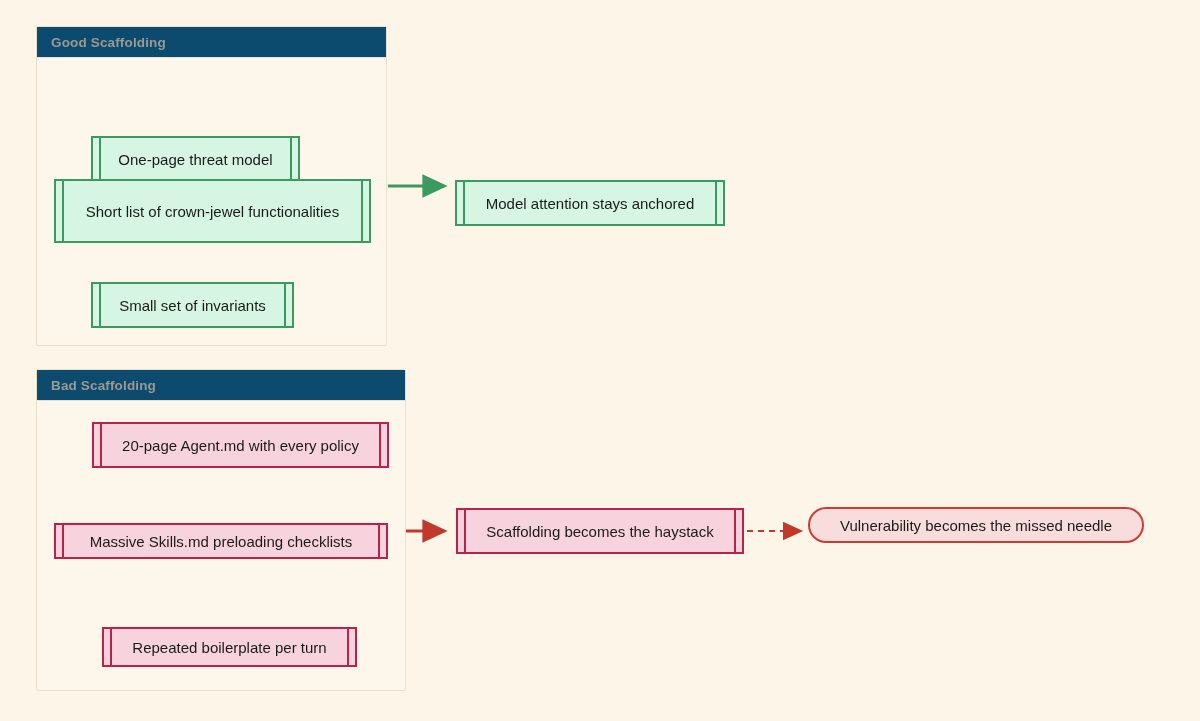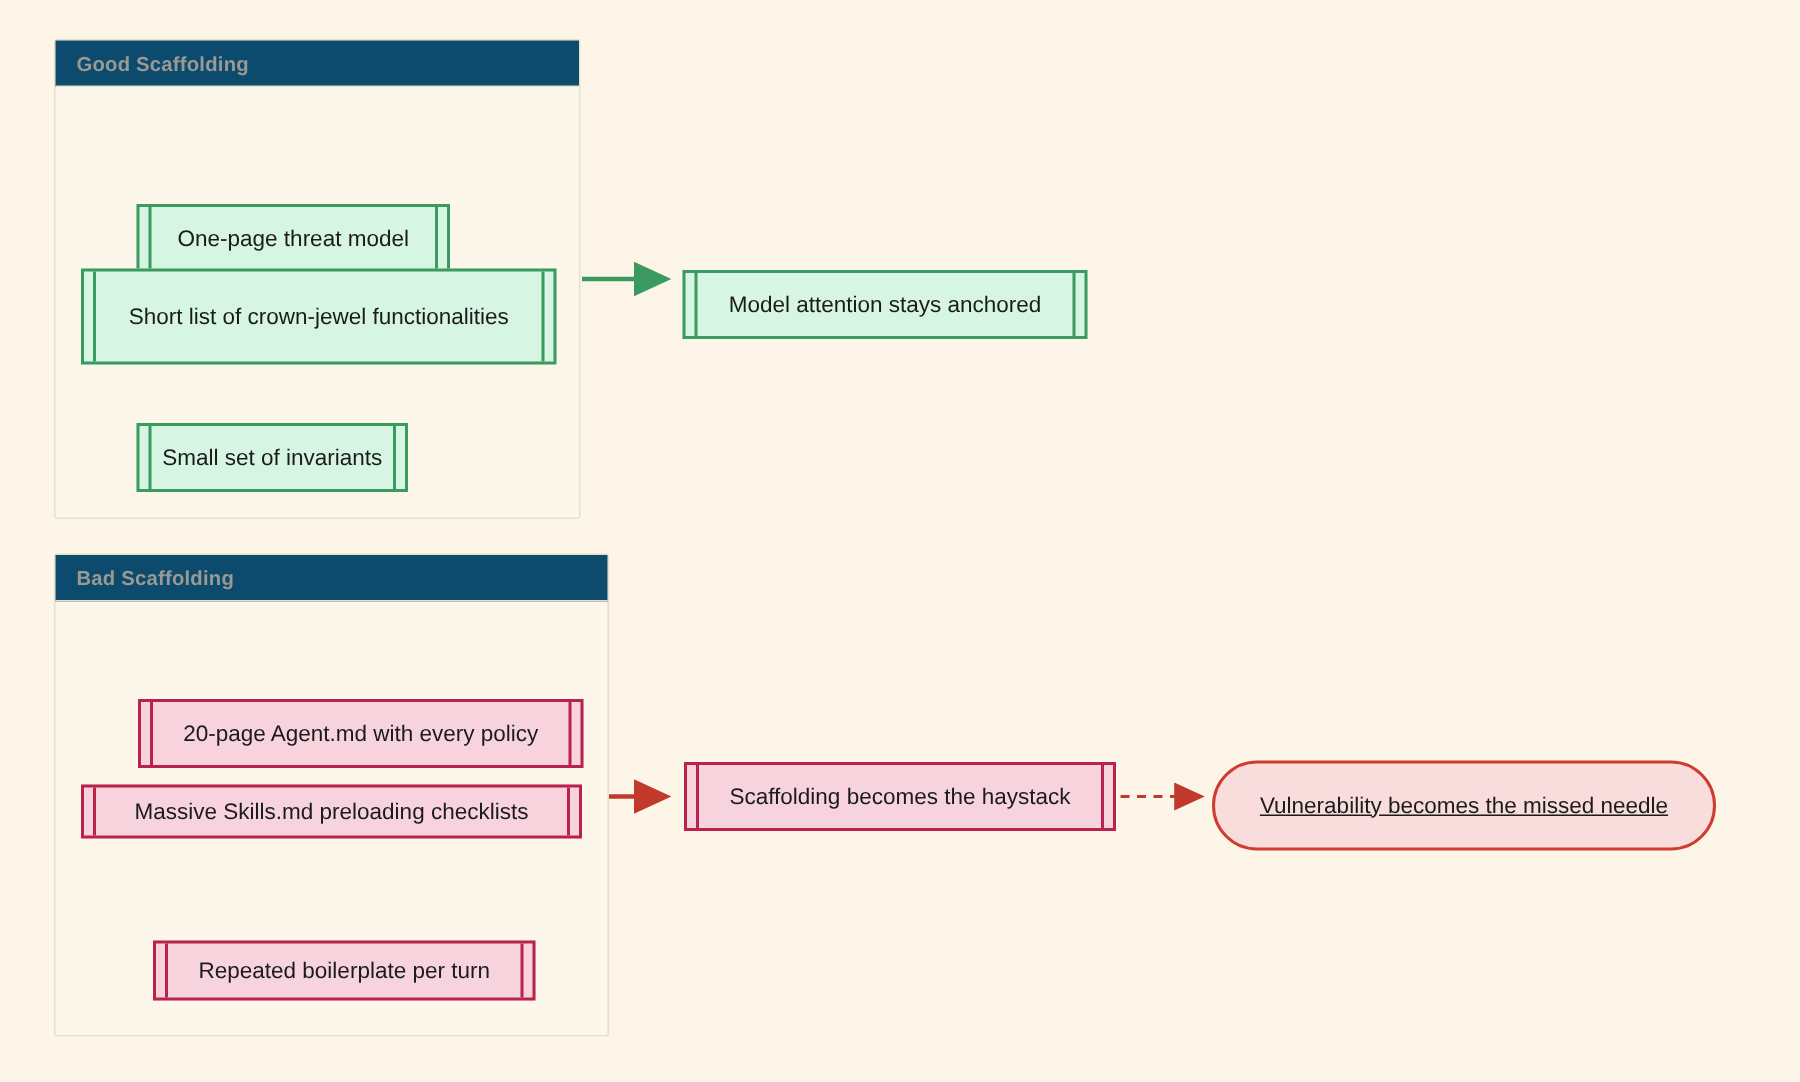--- a/index.html
+++ b/index.html
@@ -149,33 +149,33 @@
     <span class="bar-r"></span>
     <span class="label">One-page threat model</span>
   </div>
 
   <div class="node subroutine green" style="left:54px; top:179px; width:317px; height:64px;">
     <span class="bar-l"></span>
     <span class="bar-r"></span>
     <span class="label">Short list of crown-jewel functionalities</span>
   </div>
 
-  <div class="node subroutine green" style="left:91px; top:282px; width:181px; height:46px;">
+  <div class="node subroutine green" style="left:91px; top:282px; width:203px; height:46px;">
     <span class="bar-l"></span>
     <span class="bar-r"></span>
     <span class="label">Small set of invariants</span>
   </div>
 
   <div class="node subroutine green" style="left:455px; top:163px; width:270px; height:46px;margin-top:17px;">
     <span class="bar-l"></span>
     <span class="bar-r"></span>
     <span class="label">Model attention stays anchored</span>
   </div>
 
-  <div class="node subroutine red" style="left:92px; top:422px; width:297px; height:46px;margin-top:44px;">
+  <div class="node subroutine red" style="left:92px; top:422px; width:297px; height:46px;">
     <span class="bar-l"></span>
     <span class="bar-r"></span>
     <span class="label">20-page Agent.md with every policy</span>
   </div>
 
   <div class="node subroutine red" style="left:54px; top:523px; width:334px; height:36px;">
     <span class="bar-l"></span>
     <span class="bar-r"></span>
     <span class="label">Massive Skills.md preloading checklists</span>
   </div>
@@ -185,17 +185,17 @@
     <span class="bar-r"></span>
     <span class="label">Repeated boilerplate per turn</span>
   </div>
 
   <div class="node subroutine red" style="left:456px; top:508px; width:288px; height:46px;">
     <span class="bar-l"></span>
     <span class="bar-r"></span>
     <span class="label">Scaffolding becomes the haystack</span>
   </div>
 
-  <div class="node stadium" style="left:808px; top:507px; width:336px; height:60px;text-decoration:underline;">
+  <div class="node stadium" style="left:808px; top:507px; width:336px; height:36px;">
     <span class="label">Vulnerability becomes the missed needle</span>
   </div>
 
 </div>
 
 </body></html>

